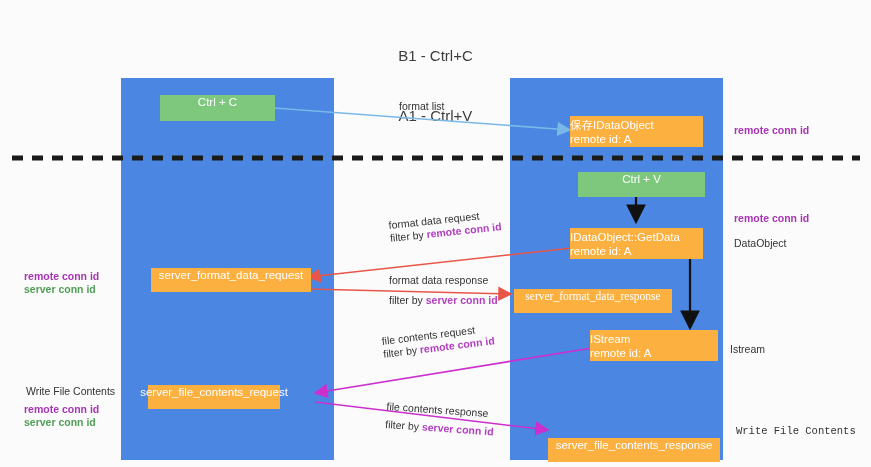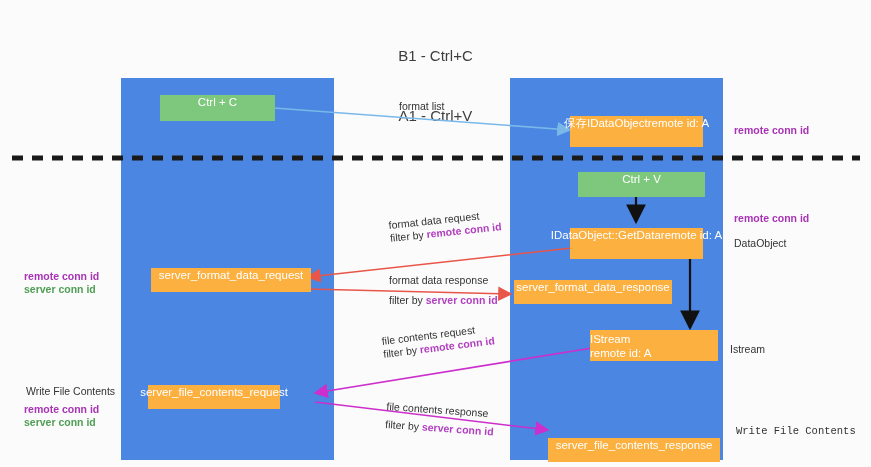--- a/index.html
+++ b/index.html
@@ -117,39 +117,39 @@
 
     <path d="M592,348 L315,393" stroke="#cc2fcc" stroke-width="1.6" fill="none" marker-end="url(#ah-mag)"></path>
 
     <path d="M315,402 L548,430" stroke="#cc2fcc" stroke-width="1.6" fill="none" marker-end="url(#ah-mag)"></path>
   </svg>
 
   <div class="node green" style="left:160px;top:95px;width:115px;height:26px;">
     <span>Ctrl + C</span>
   </div>
 
-  <div class="node orange" style="left:570px;top:116px;width:133px;height:31px;flex-direction:row;">
+  <div class="node orange" style="left:570px;top:116px;width:133px;height:31px;flex-direction:column;">
     <span>保存IDataObject</span>
     <span>remote id: A</span>
   </div>
 
   <div class="node green" style="left:578px;top:172px;width:127px;height:25px;">
     <span>Ctrl + V</span>
   </div>
 
-  <div class="node orange" style="left:570px;top:228px;width:133px;height:31px;flex-direction:row;">
+  <div class="node orange" style="left:570px;top:228px;width:133px;height:31px;flex-direction:column;">
     <span>IDataObject::GetData</span>
     <span>remote id: A</span>
   </div>
 
   <div class="node orange" style="left:151px;top:268px;width:160px;height:24px;">
     <span>server_format_data_request</span>
   </div>
 
-  <div class="node orange" style="left:514px;top:280px;width:158px;height:24px;">
+  <div class="node orange" style="left:514px;top:289px;width:158px;height:24px;font-family:Liberation Serif, serif;">
     <span>server_format_data_response</span>
   </div>
 
   <div class="node orange" style="left:590px;top:330px;width:128px;height:31px;flex-direction:column;">
     <span>IStream</span>
     <span>remote id: A</span>
   </div>
 
   <div class="node orange" style="left:148px;top:385px;width:132px;height:24px;">
     <span>server_file_contents_request</span>

